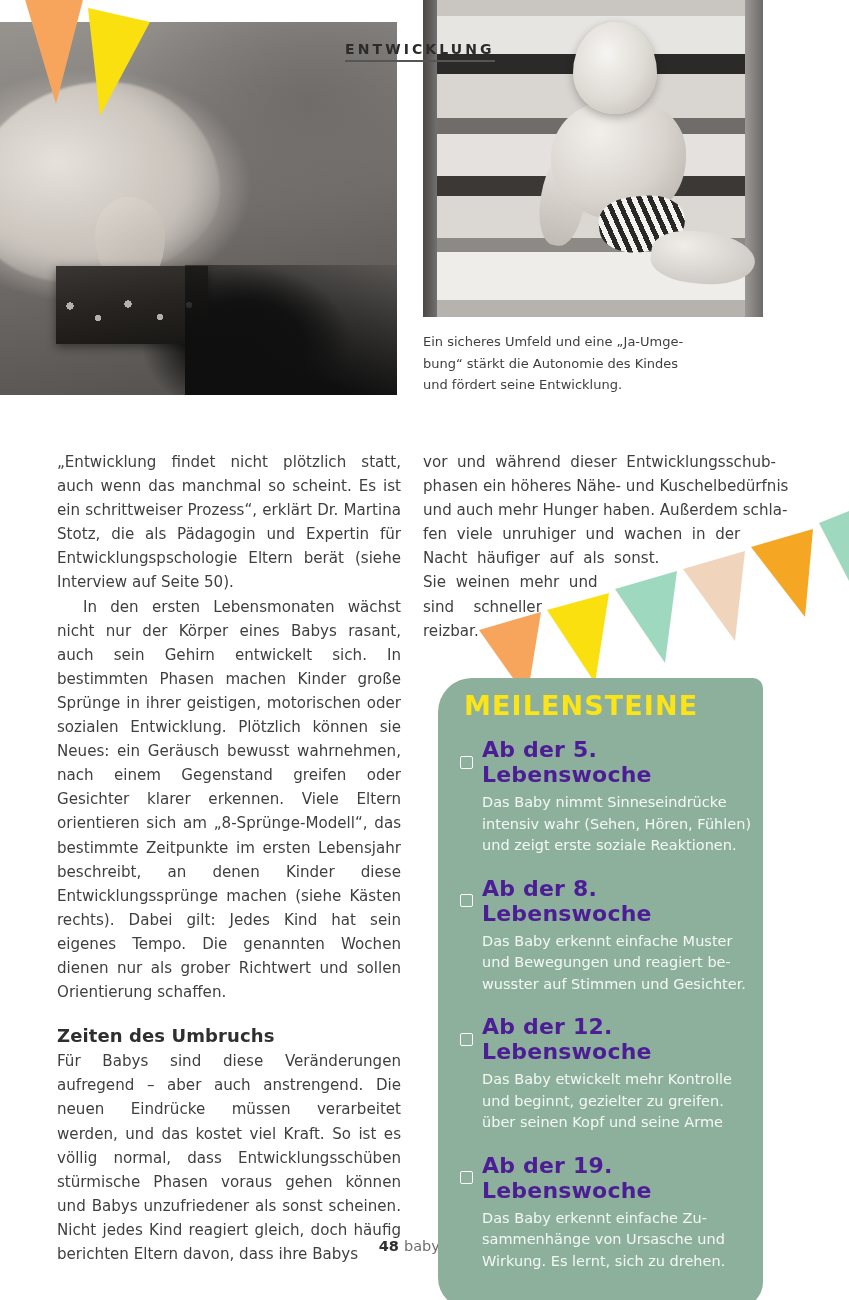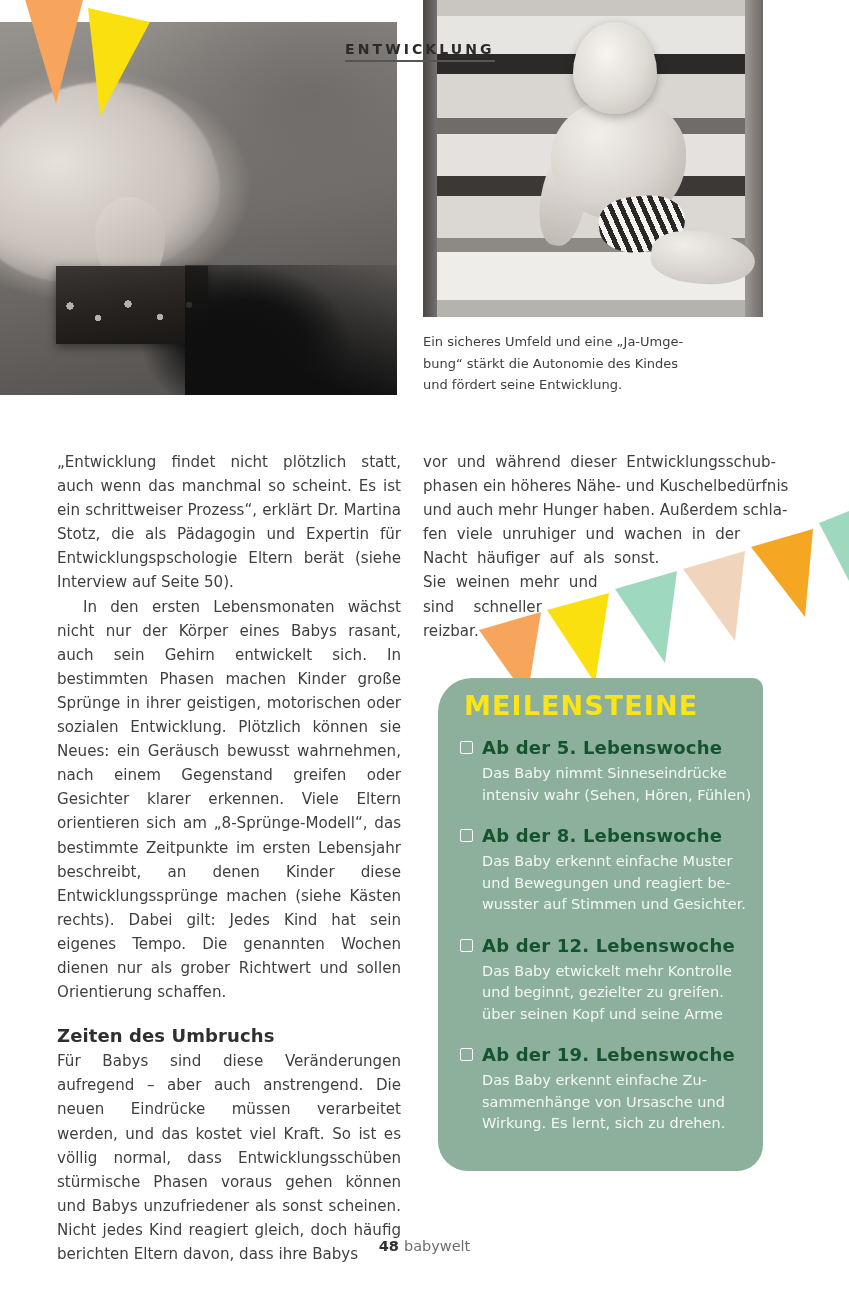--- a/index.html
+++ b/index.html
@@ -256,23 +256,23 @@
     gap: 9px;
     margin-bottom: 5px;
   }
   .ms-box {
     width: 11px; height: 11px;
     border: 1.7px solid #ffffff;
     border-radius: 2px;
     flex: 0 0 auto;
   }
   .ms-title {
-    font-size: 18px;
+    font-size: 22px;
     font-weight: 700;
-    color: #14532d;
+    color: #4c1d95;
     letter-spacing: .2px;
   }
   .ms-body {
     margin-left: 22px;
     font-size: 14.5px;
     line-height: 21.5px;
     color: #f4f8f5;
   }
   .ms-body div { white-space: pre; }
 
@@ -362,20 +362,21 @@
   <div id="milestones-title">MEILENSTEINE</div>
 
   <div class="ms-item">
     <div class="ms-head">
       <div class="ms-box"></div>
       <div class="ms-title">Ab der 5. Lebenswoche</div>
     </div>
     <div class="ms-body">
       <div>Das Baby nimmt Sinneseindrücke</div>
       <div>intensiv wahr (Sehen, Hören, Fühlen)</div>
+      <div>und zeigt erste soziale Reaktionen.</div>
     </div>
   </div>
 
   <div class="ms-item">
     <div class="ms-head">
       <div class="ms-box"></div>
       <div class="ms-title">Ab der 8. Lebenswoche</div>
     </div>
     <div class="ms-body">
       <div>Das Baby erkennt einfache Muster</div>

